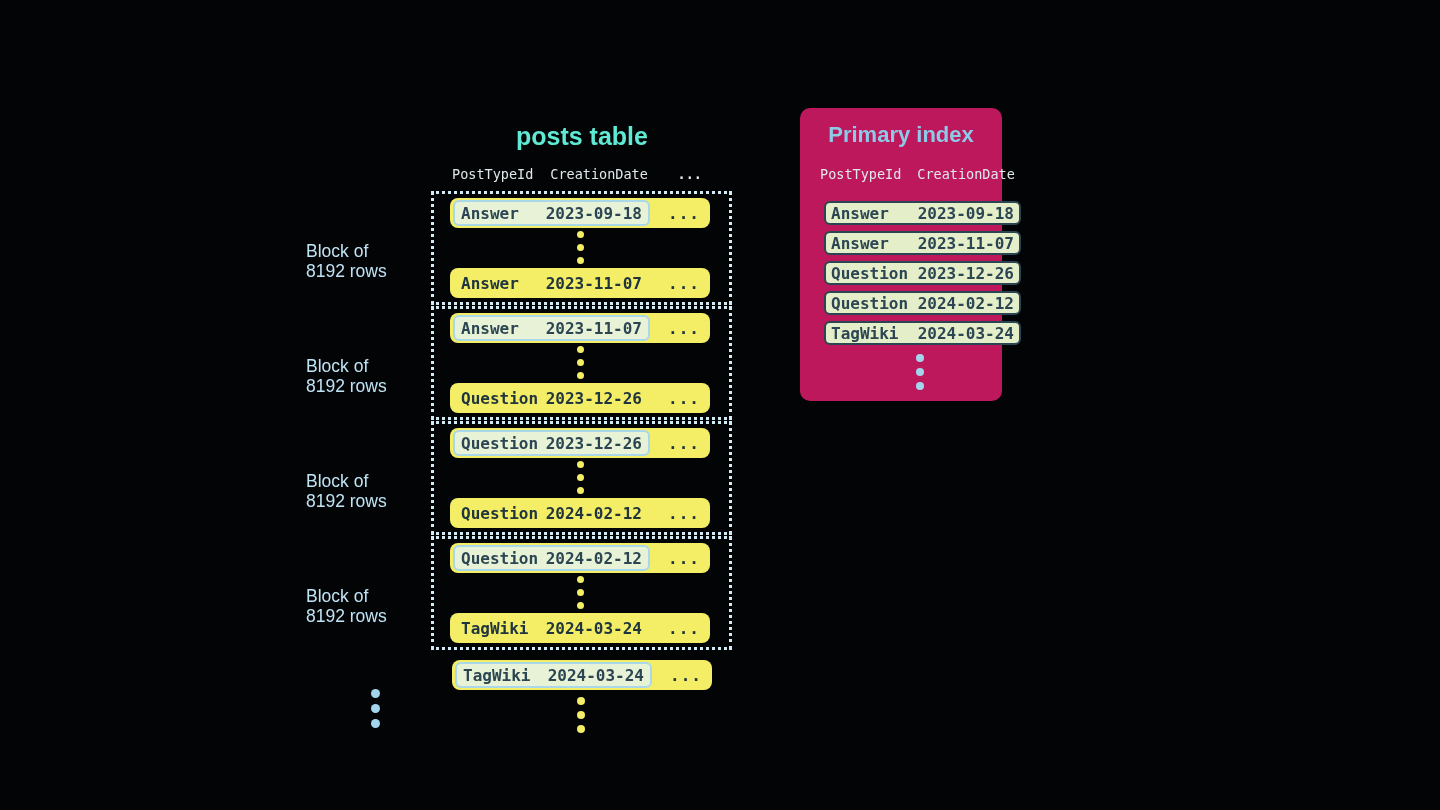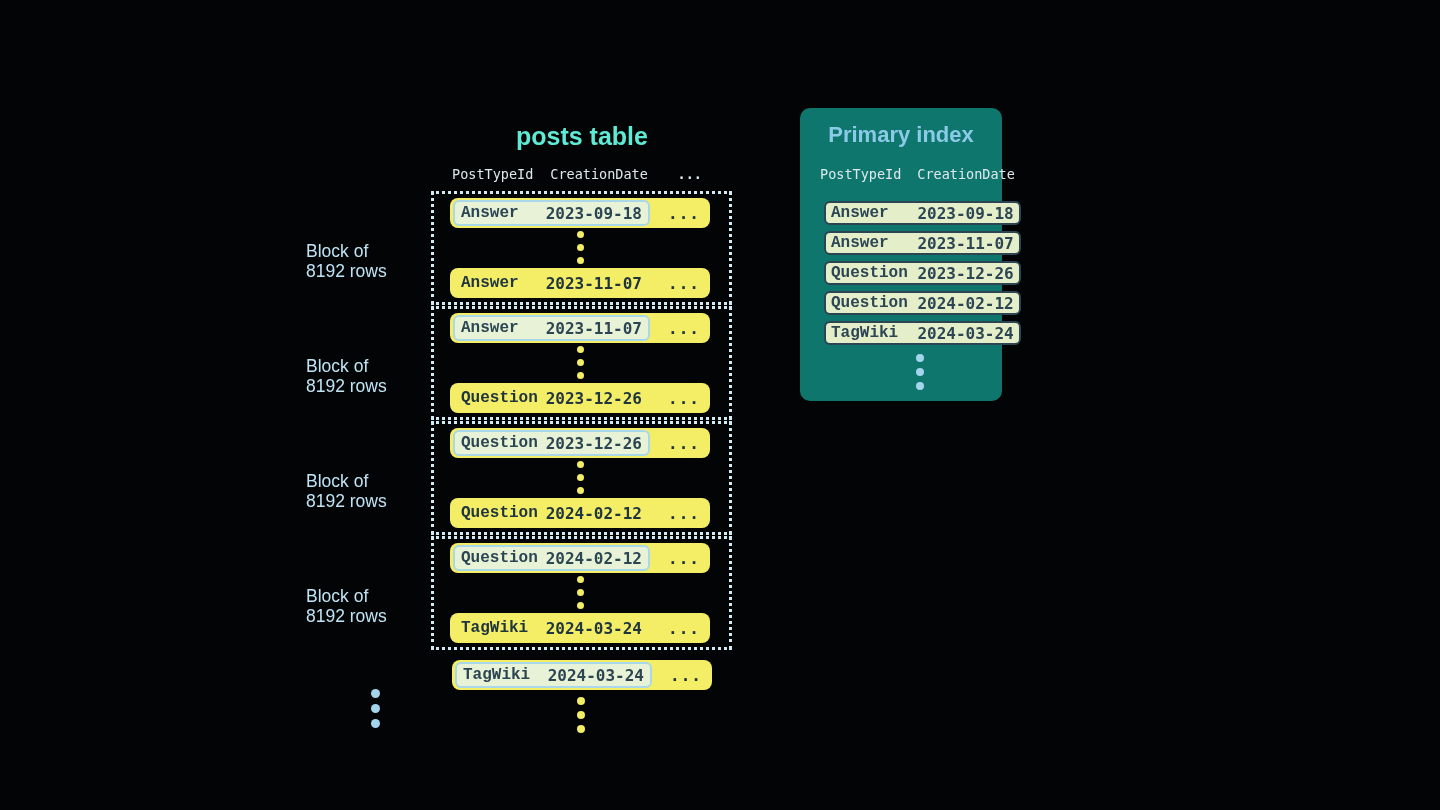--- a/index.html
+++ b/index.html
@@ -23,40 +23,40 @@
        box-sizing:border-box;color:#21353f;font-family:"DejaVu Sans Mono",monospace;
        font-weight:700;font-size:16px;white-space:pre;}
   .block .row{position:absolute;left:16px;}
   .row.first{top:4px}
   .row.last{bottom:4px}
   .row.free{position:absolute;left:452px;top:660px;}
 
   .cell{display:flex;align-items:center;margin-left:3px;width:197px;height:26px;padding:0 6px;
         box-sizing:border-box;border:2px solid transparent;border-radius:6px;}
   .cell.hl{background:#e7f2d6;border-color:#a9d8eb;color:#2b4553;}
-  .type{display:inline-block;width:9ch;font-family:Liberation Mono, monospace;}
+  .type{display:inline-block;width:9ch;}
   .edots{margin-left:auto;margin-right:10px;letter-spacing:1px;}
 
   .block-label{position:absolute;left:306px;width:140px;text-align:left;color:#bfe4f5;
                font-size:17.5px;line-height:20px;}
   .l1{top:241px}.l2{top:356px}.l3{top:471px}.l4{top:586px}
 
   .vdots{display:flex;flex-direction:column;align-items:center;gap:6px;}
   .block .vdots{position:absolute;left:143px;top:37px;}
   .vdots.abs{position:absolute;}
   .dot{width:7px;height:7px;border-radius:50%;}
   .dot.y{background:#f3ee65;}
   .dot.b{background:#a3d6ed;}
   .bigdot .dot{width:8px;height:8px;}
   .bluedots{left:371px;top:689px;}
   .bluedots .dot{width:9px;height:9px;}
   .tabledots{left:577px;top:697px;}
 
   
-  .panel{position:absolute;left:800px;top:108px;width:202px;height:293px;background:#0f766e;
+  .panel{position:absolute;left:800px;top:108px;width:202px;height:293px;background:#be185d;
          border-radius:10px;}
   .panel-title{position:absolute;top:14px;left:0;width:100%;text-align:center;font-size:22px;
                font-weight:600;color:#8ccbe8;}
   .panel-headers{position:absolute;top:58px;left:20px;display:flex;gap:16px;
                  font-family:"DejaVu Sans Mono",monospace;font-size:13.5px;color:#dfe9ec;}
   .irows{position:absolute;left:24px;top:93px;}
   .irow{width:197px;height:24px;margin-bottom:6px;background:#e4efc9;border:2px solid #2c4553;
         border-radius:6px;color:#2c4553;display:flex;align-items:center;padding:0 5px;
         box-sizing:border-box;font-family:"DejaVu Sans Mono",monospace;font-weight:700;
         font-size:16px;white-space:pre;}

